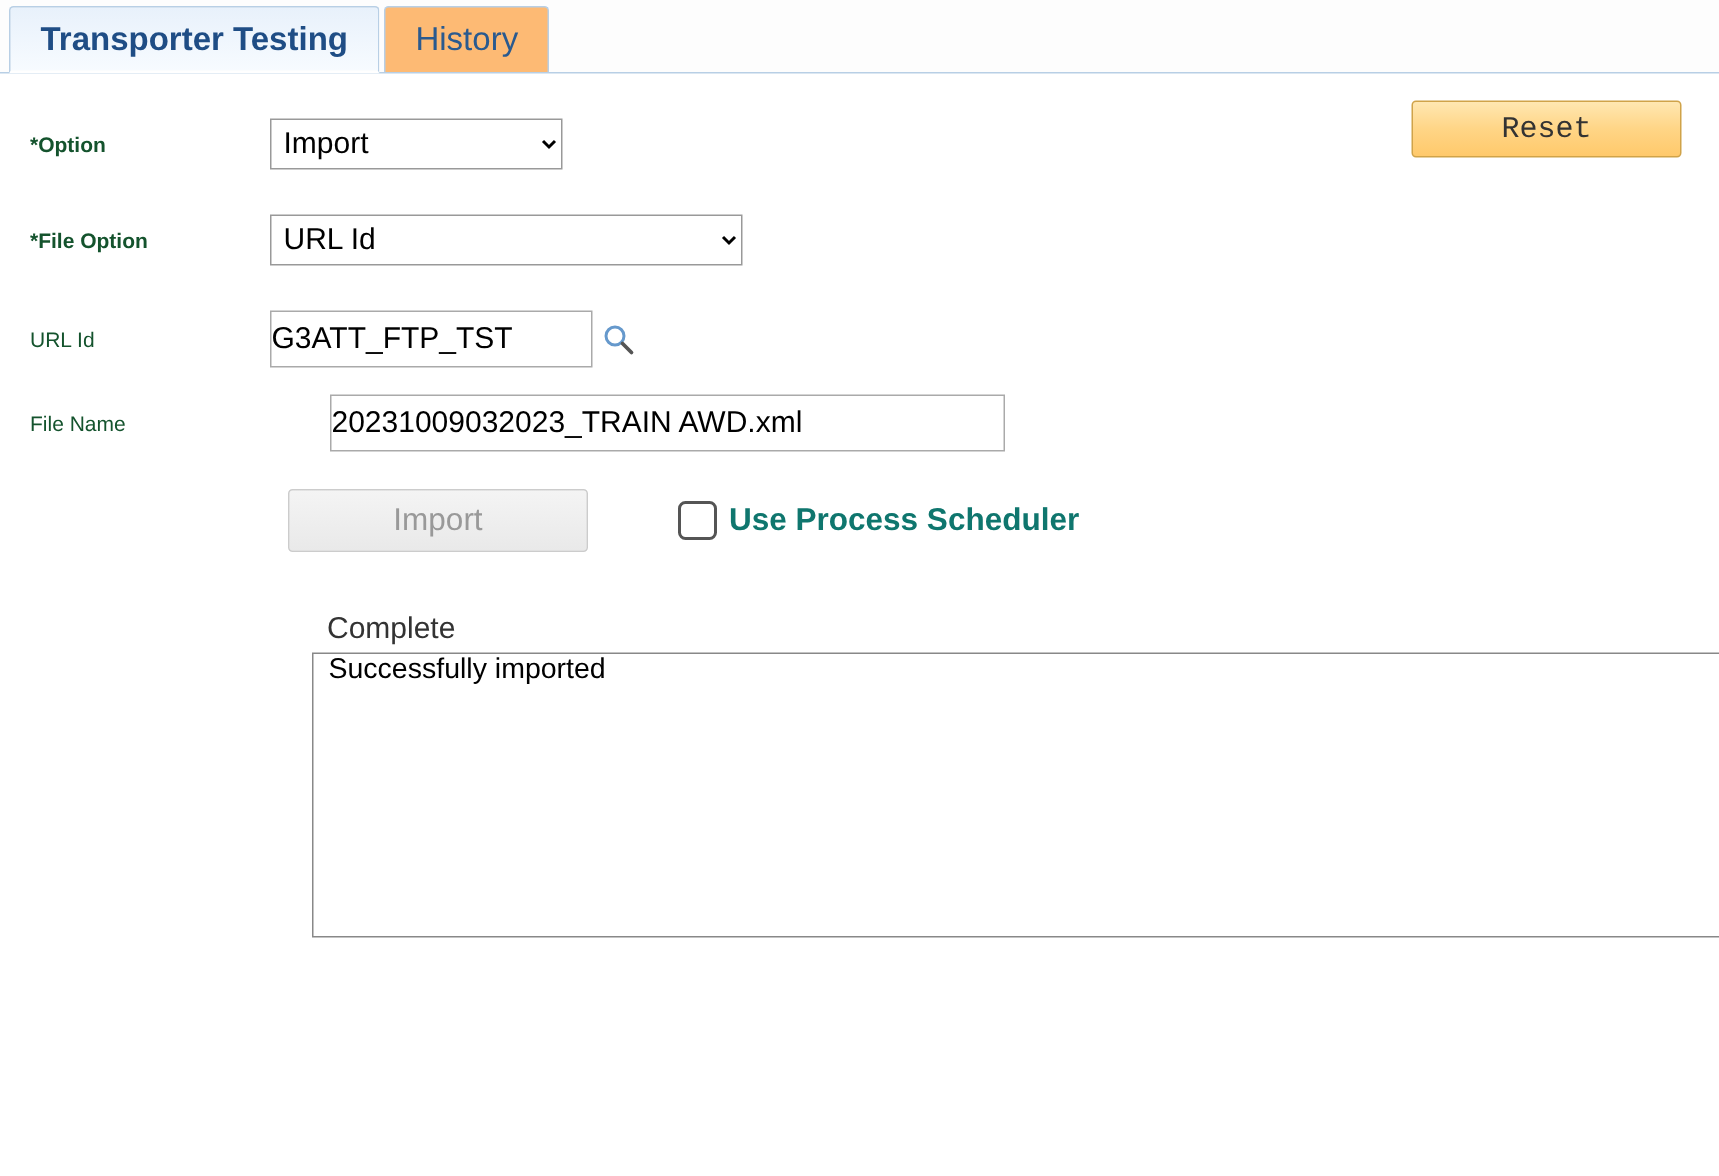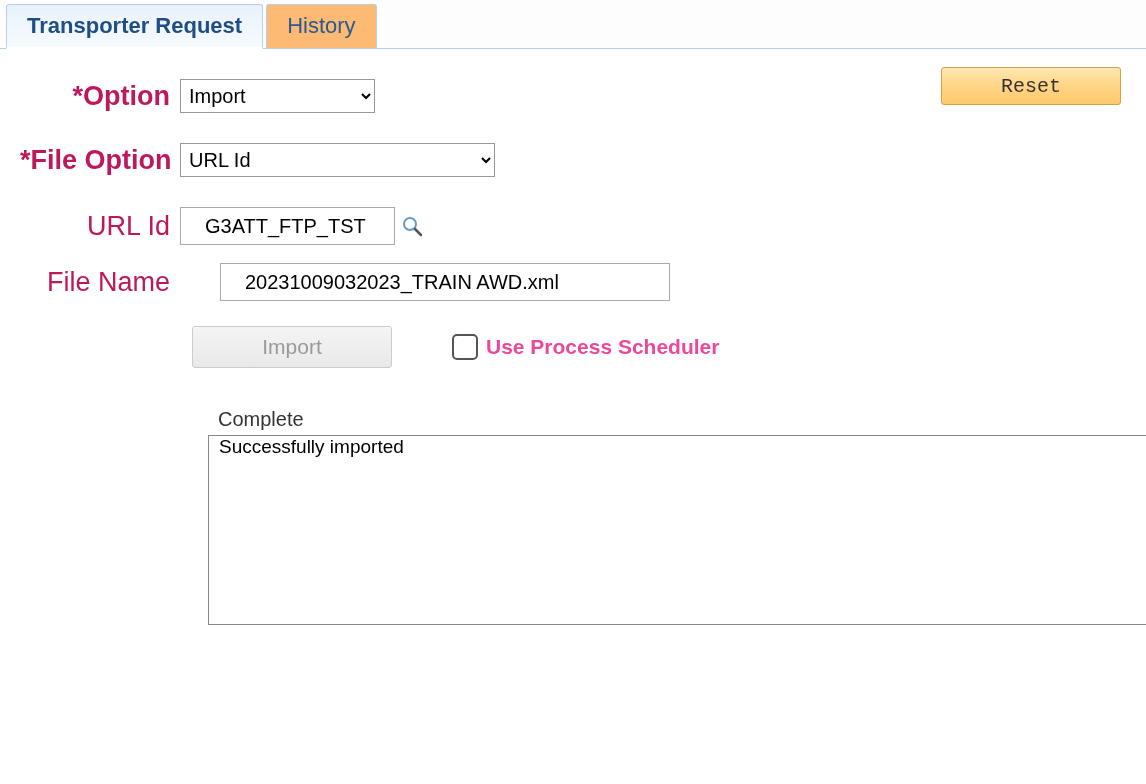--- a/index.html
+++ b/index.html
@@ -60,25 +60,25 @@
       cursor: pointer;
       font-family: Liberation Mono, monospace;
     }
     .form-row {
       display: flex;
       align-items: center;
       margin-bottom: 30px;
     }
     .label {
       width: 160px;
-      text-align: right;
+      text-align: left;
       padding-right: 10px;
       font-weight: bold;
-      font-size: 27px;
-      color: #be185d;
+      font-size: 14px;
+      color: #14532d;
       white-space: nowrap;
     }
     .label.url-id {
       font-weight: normal;
     }
     .label.file-name {
       font-weight: normal;
     }
     .select-input {
       height: 34px;
@@ -86,21 +86,21 @@
       border: 1px solid #999;
       padding: 2px 4px;
       background: #fff;
     }
     .option-select { width: 195px; }
     .file-option-select { width: 315px; }
     .text-input {
       height: 38px;
       font-size: 20px;
       border: 1px solid #aaa;
-      padding: 3px 24px;
+      padding: 3px 0;
       background: #fff;
     }
     .url-input { width: 215px; }
     .file-name-input { width: 450px; }
     .lookup-icon {
       margin-left: 6px;
       cursor: pointer;
       display: inline-flex;
       align-items: center;
     }
@@ -137,21 +137,21 @@
       border: 2px solid #555;
       border-radius: 5px;
       appearance: none;
       cursor: pointer;
       margin-right: 8px;
       background: #fff;
     }
     .checkbox-label {
       font-size: 21px;
       font-weight: bold;
-      color: #ec4899;
+      color: #0f766e;
     }
     .status-section {
       padding-left: 188px;
     }
     .status-label {
       font-size: 20px;
       color: #333;
       margin-bottom: 4px;
       margin-left: 10px;
     }
@@ -163,21 +163,21 @@
       border: 1px solid #888;
       padding: 0 10px;
       resize: both;
       background: #fff;
     }
   </style>
 </head>
 <body>
 
 <div class="tabs">
-  <div class="tab active">Transporter Request</div>
+  <div class="tab active">Transporter Testing</div>
   <div class="tab">History</div>
 </div>
 
 <div class="content">
   <button class="reset-btn">Reset</button>
 
   <div class="form-row">
     <div class="label">*Option</div>
     <select class="select-input option-select">
       <option>Import</option>

